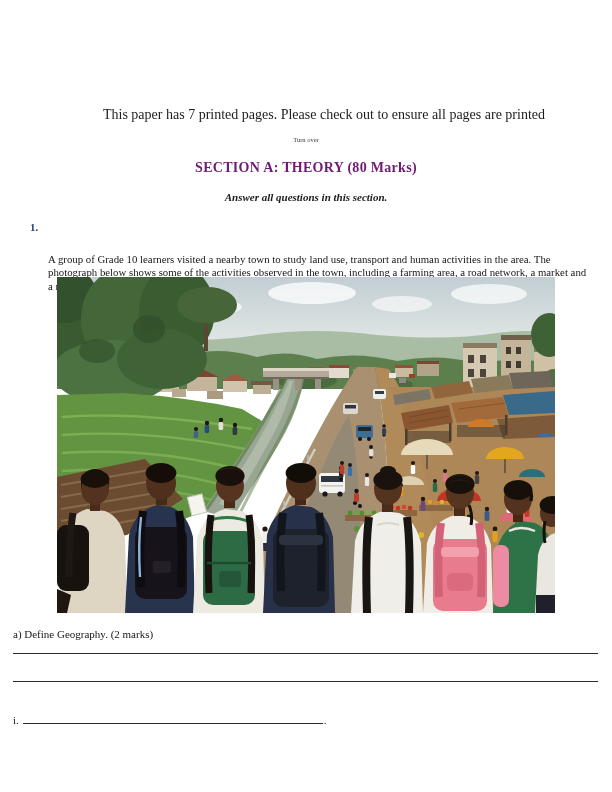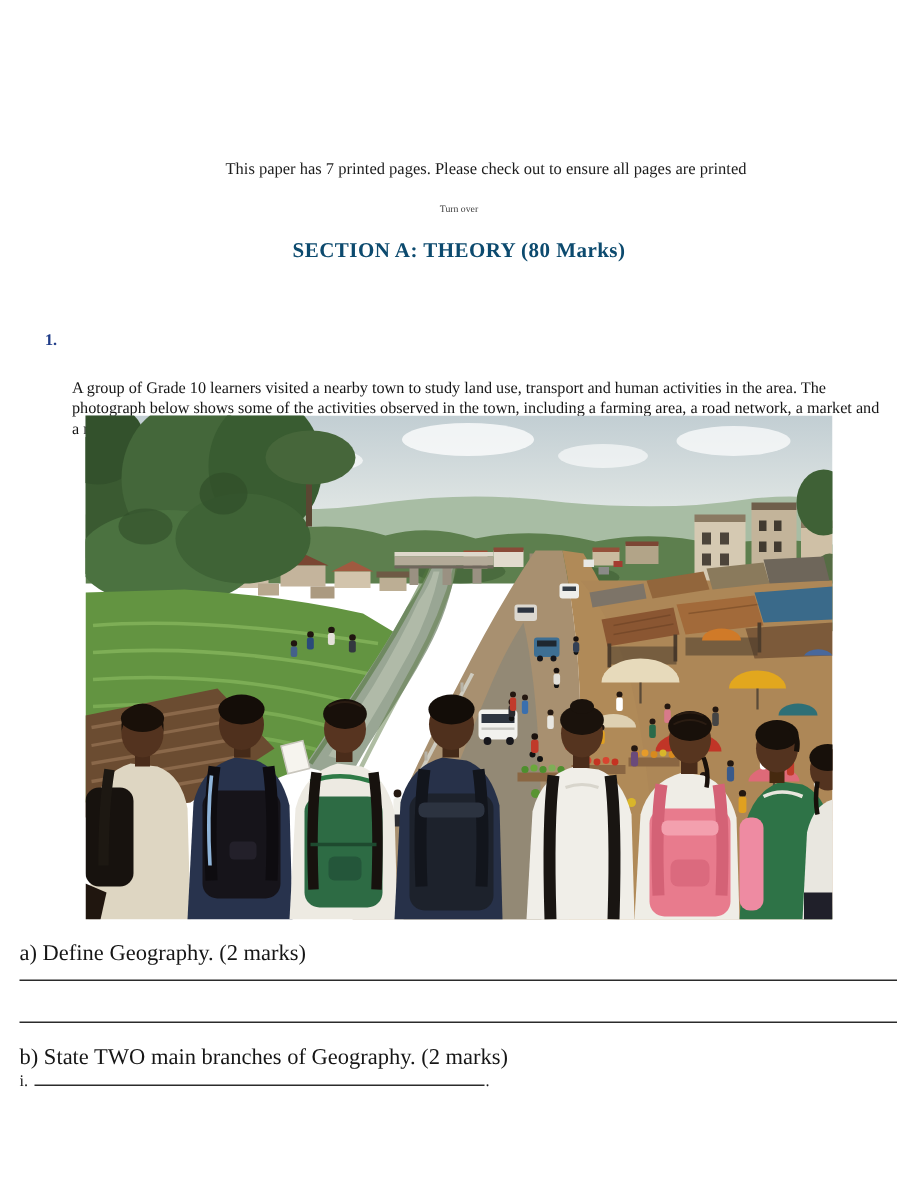--- a/index.html
+++ b/index.html
@@ -2,48 +2,49 @@
 <html><head>
 <meta charset="utf-8">
 <style>
   html,body{margin:0;padding:0;background:#e9e9e9;}
   .page{
     position:relative;width:612px;height:792px;margin:0 auto;background:#ffffff;
     font-family:"Liberation Serif", serif;color:#111;overflow:hidden;
     box-shadow:0 0 6px rgba(0,0,0,.25);
   }
   .centered{position:absolute;left:0;right:0;text-align:center;}
-  .notice{top:107px;font-family:cursive;font-size:11px;color:#1c1c1c;padding-left:36px;}
+  .notice{top:107px;font-family:cursive;font-size:14px;color:#1c1c1c;padding-left:36px;}
   .turnover{top:136px;font-family:cursive;font-size:6.5px;color:#3a3a3a;}
-  .sec-title{top:160px;font-family:cursive;font-weight:700;font-size:14px;letter-spacing:.3px;color:#0c4a6e;}
+  .sec-title{top:160px;font-family:cursive;font-weight:700;font-size:14px;letter-spacing:.3px;color:#701a75;}
   .instruction{top:191px;font-style:italic;font-weight:600;font-size:11px;color:#1a1a1a;}
   .q1{position:absolute;top:221px;left:30px;width:558px;display:flex;}
   .q1 .qnum{width:18px;font-weight:700;color:#1f3c88;font-size:10.8px;line-height:13.4px;}
   .q1 .qtext{flex:1;font-size:10.8px;line-height:13.4px;color:#161616;margin-top:32px;}
   .photo{position:absolute;left:57px;top:277px;width:498px;height:336px;}
   .photo svg{display:block;}
-  .ans-label{position:absolute;left:13px;font-size:15px;color:#161616;}
+  .ans-label{position:absolute;left:13px;font-size:11px;color:#161616;}
   .lbl-a{top:628px;}
   .lbl-b{top:697px;}
   .rule{position:absolute;left:13px;width:585px;height:0;border-top:1.1px solid #2b2b2b;}
   .rule1{top:653px;}
   .rule2{top:681px;}
   .item{position:absolute;left:13px;font-size:10.8px;color:#161616;}
   .item-i{top:712px;}
   .item-ii{top:740px;}
   .blank{display:inline-block;width:300px;height:11px;border-bottom:1.05px solid #2b2b2b;margin:0 1px 0 4px;vertical-align:baseline;}
 </style>
 </head>
 <body>
 
 <div class="page">
 
   <div class="centered notice">This paper has 7 printed pages. Please check out to ensure all pages are printed</div>
   <div class="centered turnover">Turn over</div>
   <div class="centered sec-title">SECTION A: THEORY (80 Marks)</div>
+  <div class="centered instruction">Answer all questions in this section.</div>
 
   <div class="q1">
     <div class="qnum">1.</div>
     <div class="qtext">A group of Grade 10 learners visited a nearby town to study land use, transport and human activities in the area. The photograph below shows some of the activities observed in the town, including a farming area, a road network, a market and a river.</div>
   </div>
 
   <div class="photo">
     <svg width="498" height="336" viewBox="0 0 498 336" role="img" aria-label="Photograph of a town showing a farming area, a road network with vehicles, a market with colourful umbrellas, a river with a bridge, and Grade 10 learners viewed from behind in the foreground">
       <defs>
         <linearGradient id="skyg" x1="0" y1="0" x2="0" y2="1">
@@ -444,17 +445,16 @@
           <path d="M488,244 Q486,256 488,266" stroke="#17100a" stroke-width="3" fill="none"></path>
         </g>
         <path d="M0,312 L14,318 L10,336 L0,336 Z" fill="#20160f"></path>
       </g>
     </svg>
   </div>
 
   <div class="ans-label lbl-a">a) Define Geography. (2 marks)</div>
   <div class="rule rule1"></div>
   <div class="rule rule2"></div>
-  <div class="ans-label lbl-b">b) State TWO main branches of Geography. (2 marks)</div>
 
   <div class="item item-i"><span>i.</span><span class="blank"></span><span>.</span></div>
 
 </div>
 
 </body></html>

